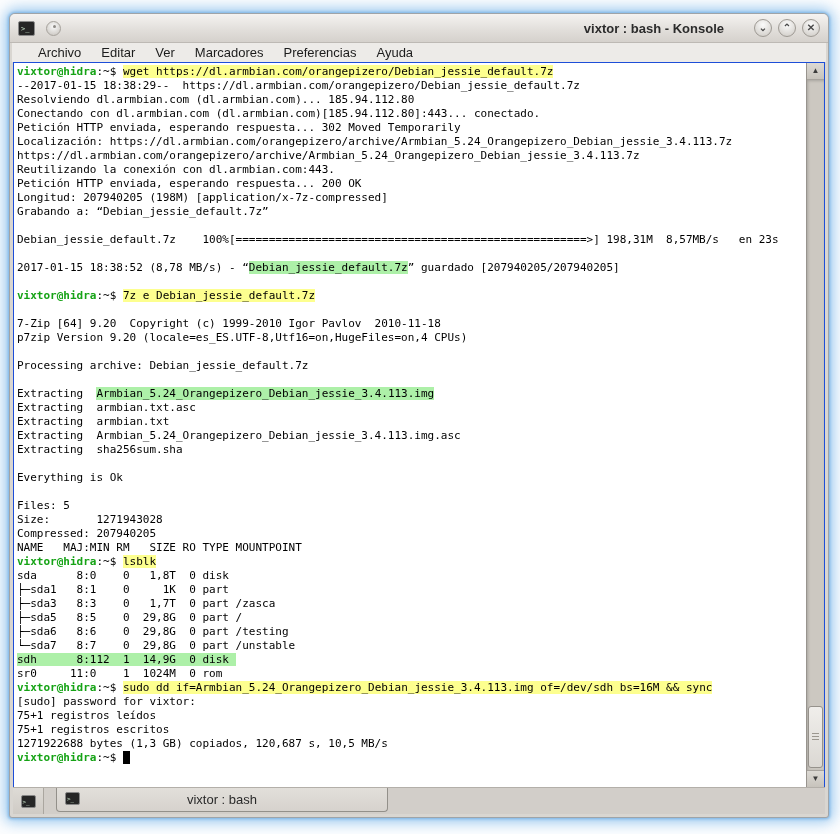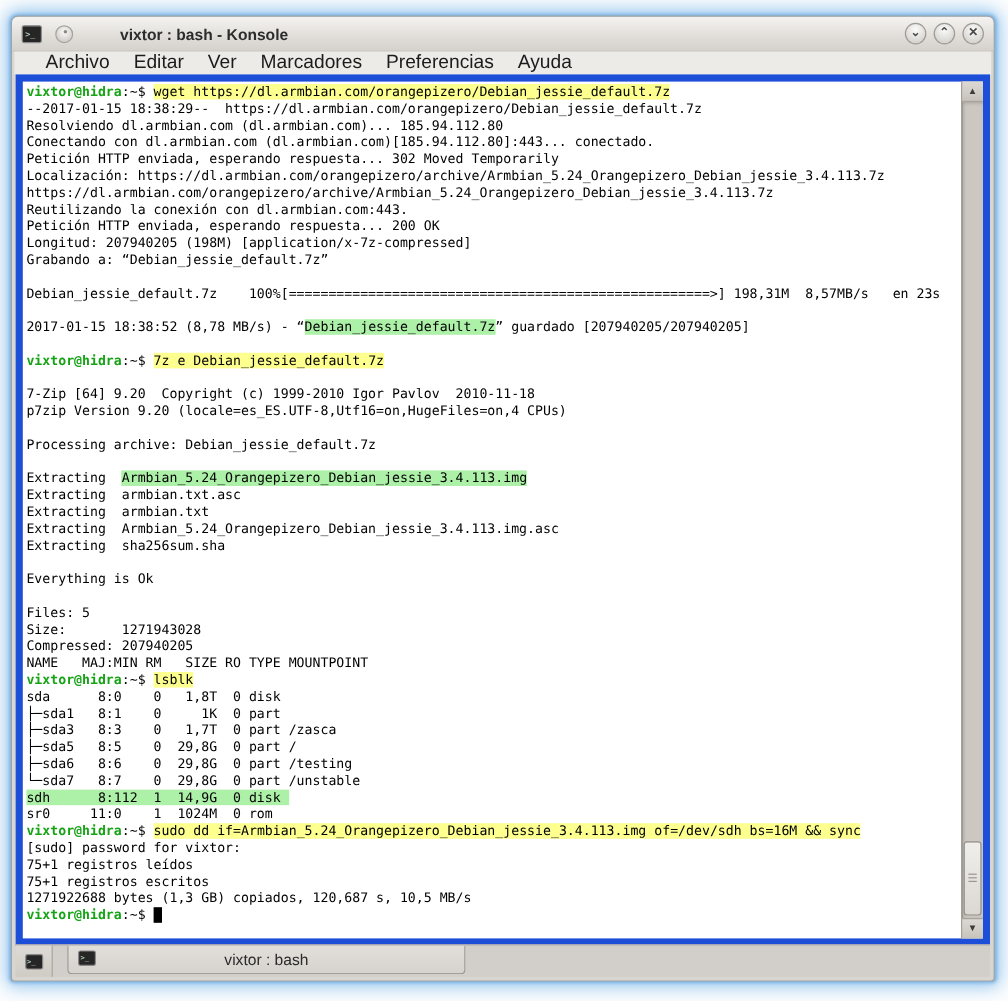--- a/index.html
+++ b/index.html
@@ -11,34 +11,34 @@
   .titlebar{position:absolute;left:0;top:0;right:0;height:29px;border-radius:5px 5px 0 0;
     background:linear-gradient(#f5f3f1,#e2dfdb 55%,#d5d1cc);display:flex;align-items:center;
     padding:0 8px;box-sizing:border-box;border-bottom:1px solid #bdb9b4;}
   .app-icon{width:17px;height:15px;background:#262626;border:1px solid #8c8c8c;border-radius:2px;
     color:#cde8cd;font-family:"DejaVu Sans Mono",monospace;font-size:7px;line-height:14px;
     text-align:left;padding-left:2px;box-sizing:border-box;}
   .circle-btn{width:15px;height:15px;border-radius:50%;margin-left:11px;
     background:radial-gradient(circle at 50% 35%,#fafafa,#d2cfca 75%);border:1px solid #a6a29c;
     box-sizing:border-box;position:relative;}
   .circle-btn .dot{position:absolute;left:6px;top:3px;width:3px;height:3px;border-radius:50%;background:#8d8a85;}
-  .title{position:absolute;left:90px;right:104px;text-align:left;font-weight:bold;
+  .title{position:absolute;left:90px;right:104px;text-align:right;font-weight:bold;
     font-size:13px;color:#2c2c2c;}
   .winbtns{margin-left:auto;display:flex;gap:6px;}
   .wbtn{width:18px;height:18px;border-radius:50%;
     background:radial-gradient(circle at 50% 30%,#fbfbfb,#d6d3ce 80%);border:1px solid #9e9a94;
     box-sizing:border-box;color:#4a4a4a;font-size:10px;font-weight:bold;text-align:center;
     line-height:16px;cursor:default;}
   
   .menubar{position:absolute;left:2px;right:2px;top:29px;height:19px;background:#edebe8;
-    display:flex;align-items:center;padding-left:16px;font-size:16px;color:#1c1c1c;}
+    display:flex;align-items:center;padding-left:16px;font-size:13px;color:#1c1c1c;}
   .menu-item{padding:1px 10px;}
   
   .term-frame{position:absolute;left:3px;right:3px;top:48px;bottom:29px;
-    border:6px solid #1d4ed8;background:#fff;display:flex;}
+    border:1px solid #1d4ed8;background:#fff;display:flex;}
   .term{flex:1;overflow:hidden;padding:2px 0 0 3px;
     font-family:"DejaVu Sans Mono",monospace;font-size:11px;line-height:14px;color:#000;}
   .tline{height:14px;white-space:pre;}
   .tline span.p{color:#16a316;font-weight:bold;}
   .tline span.y{background:#fdff8f;}
   .tline span.g{background:#adf0a8;}
   .tline span.c{background:#000;}
   
   .scrollbar{width:17px;border-left:1px solid #98948e;background:#ccc8c1;
     display:flex;flex-direction:column;}

